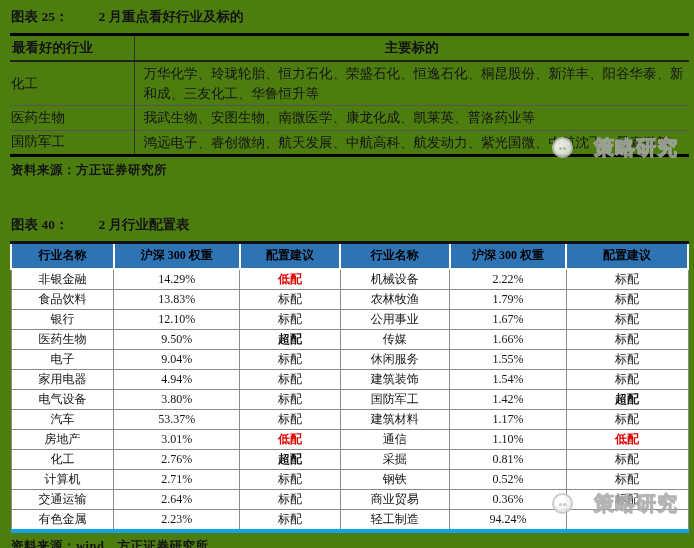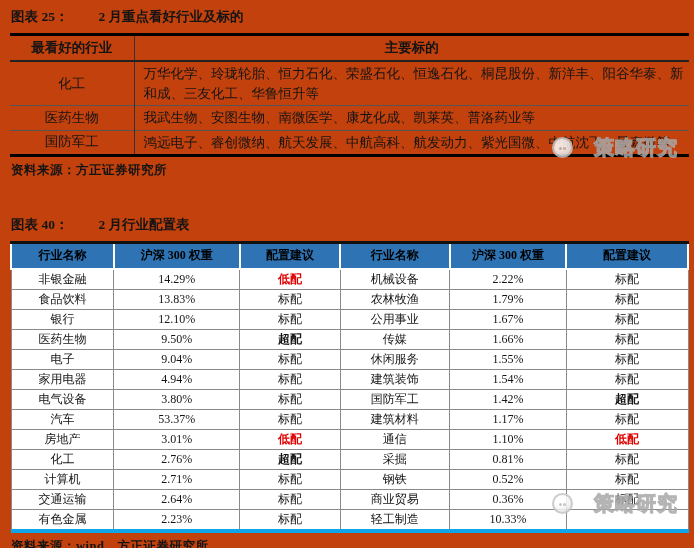--- a/index.html
+++ b/index.html
@@ -1,38 +1,38 @@
 <!DOCTYPE html>
 <html style="--blue: #2E74B5; --red: #E00000;"><head>
 <meta charset="utf-8">
 <style>
   * { box-sizing: border-box; }
   html,body { margin:0; padding:0; background:#ffffff; }
   .page {
-    position:relative; width:694px; height:548px; background:#c2410c;
+    position:relative; width:694px; height:548px; background:#4d7c0f;
     font-family:"Liberation Serif","DejaVu Serif",serif; color:#141414;
     padding:8px 6px 0 10px; overflow:hidden;
   }
   .fig-title { font-size:13.5px; font-weight:bold; margin:0 0 7px 1px; }
   .fig-title .fig-label { margin-right:30px; }
   .mt2 { margin-top:37px; }
 
   
   table.t1 {
     width:679px; border-collapse:collapse; table-layout:fixed;
     border-top:3px solid #000; border-bottom:3px solid #000;
     font-size:13.5px;
   }
   table.t1 th {
     font-weight:bold; text-align:center; padding:3px 2px;
     border-bottom:2px solid #222;
   }
   table.t1 td { border-top:1px solid #555; vertical-align:middle; }
   table.t1 tbody tr:first-child td { border-top:none; }
-  table.t1 .c1 { width:124px; border-right:1px solid #333; text-align:center; }
+  table.t1 .c1 { width:124px; border-right:1px solid #333; text-align:left; }
   table.t1 td.targets {
     text-align:left; padding:2px 4px 2px 9px; line-height:19.5px; word-break:break-all;
   }
 
   .source {
     font-size:12.5px; font-weight:bold; 
     margin:5px 0 0 1px; letter-spacing:0.5px;
   }
 
   
@@ -248,21 +248,21 @@
           <td>商业贸易</td>
           <td>0.36%</td>
           <td class="advice-std">标配</td>
         </tr>
 
         <tr>
           <td>有色金属</td>
           <td>2.23%</td>
           <td class="advice-std">标配</td>
           <td>轻工制造</td>
-          <td>10.33%</td>
+          <td>94.24%</td>
           <td class="advice-std"></td>
         </tr>
       </tbody>
   </table>
 
   <div class="source">资料来源：wind、方正证券研究所</div>
 
   <div class="watermark wm1">
     <span class="wm-logo"></span>
     <span class="wm-text">策略研究</span>

